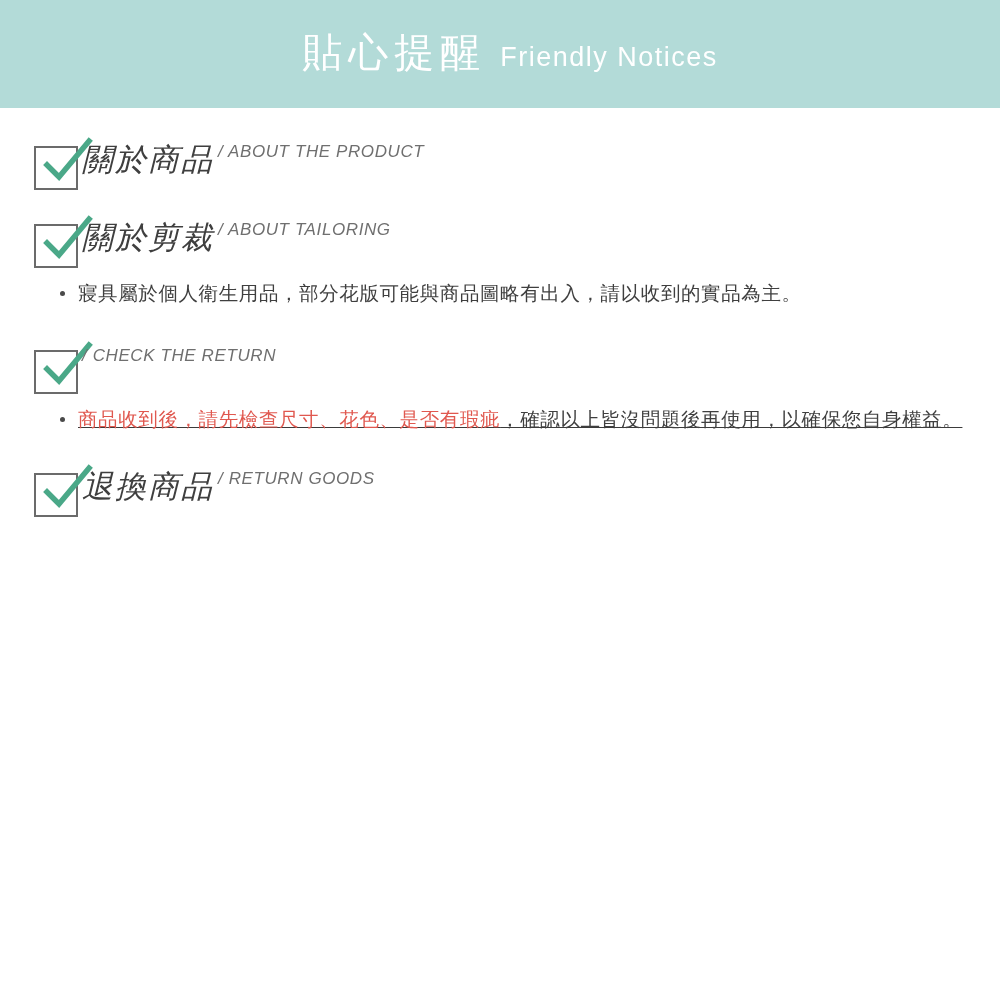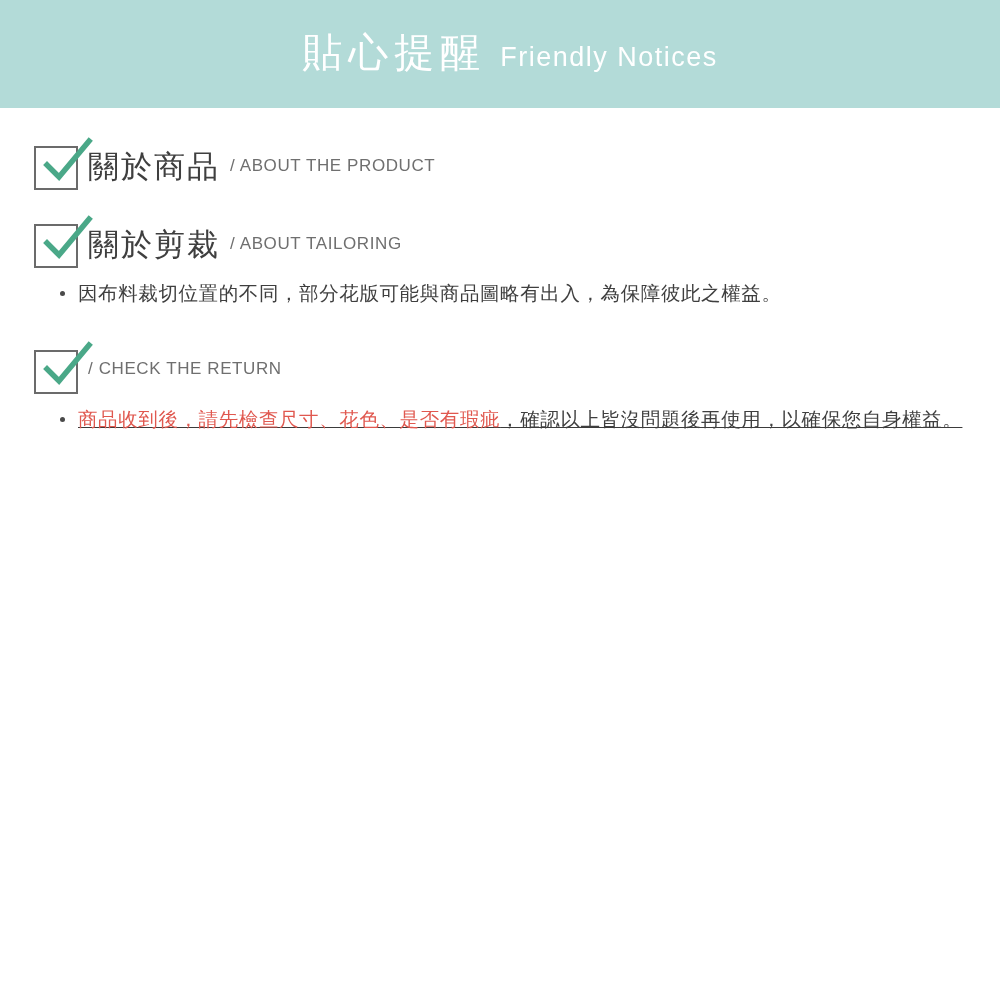--- a/index.html
+++ b/index.html
@@ -46,23 +46,24 @@
 
   
   .content {
     padding: 38px 34px 0 34px;
   }
 
   .section { margin-bottom: 10px; }
 
   .sec-head {
     display: flex;
-    align-items: center;
-    gap: 10px;
+    align-items: flex-start;
+    gap: 4px;
     margin-bottom: 10px;
+    font-style: italic;
   }
 
   .checkbox {
     width: 44px;
     height: 44px;
     border: 2px solid #6b6b6b;
     position: relative;
     flex: 0 0 auto;
     background: #fff;
   }
@@ -156,35 +157,44 @@
       <div class="sec-head">
         <span class="checkbox">
           <svg viewBox="0 0 56 56" aria-hidden="true">
             <path d="M8 30 L20 42 L50 6" fill="none" stroke="#4aa888" stroke-width="5.5" stroke-linecap="square" stroke-linejoin="miter"></path>
           </svg>
         </span>
         <span class="sec-title-zh">關於剪裁</span>
         <span class="sec-title-en">/ ABOUT TAILORING</span>
       </div>
       <ul class="bullets">
-        <li><span>因布料裁切位置的不同，部分花版可能與商品圖略有出入，為保障彼此之權益。</span></li>
+        <li><span>寢具屬於個人衛生用品，部分花版可能與商品圖略有出入，請以收到的實品為主。</span></li>
       </ul>
     </div>
 
     <div class="section sec-check sp-2">
       <div class="sec-head">
         <span class="checkbox">
           <svg viewBox="0 0 56 56" aria-hidden="true">
             <path d="M8 30 L20 42 L50 6" fill="none" stroke="#4aa888" stroke-width="5.5" stroke-linecap="square" stroke-linejoin="miter"></path>
           </svg>
         </span>
         <span class="sec-title-en">/ CHECK THE RETURN</span>
       </div>
       <ul class="bullets">
         <li><span class="hl">商品收到後，請先檢查尺寸、花色、是否有瑕疵</span><span>，確認以上皆沒問題後再使用，以確保您自身權益。</span></li>
       </ul>
     </div>
 
     <div class="section sec-return sp-3">
+      <div class="sec-head">
+        <span class="checkbox">
+          <svg viewBox="0 0 56 56" aria-hidden="true">
+            <path d="M8 30 L20 42 L50 6" fill="none" stroke="#4aa888" stroke-width="5.5" stroke-linecap="square" stroke-linejoin="miter"></path>
+          </svg>
+        </span>
+        <span class="sec-title-zh">退換商品</span>
+        <span class="sec-title-en">/ RETURN GOODS</span>
+      </div>
     </div>
 
   </div>
 </div>
 
 </body></html>

